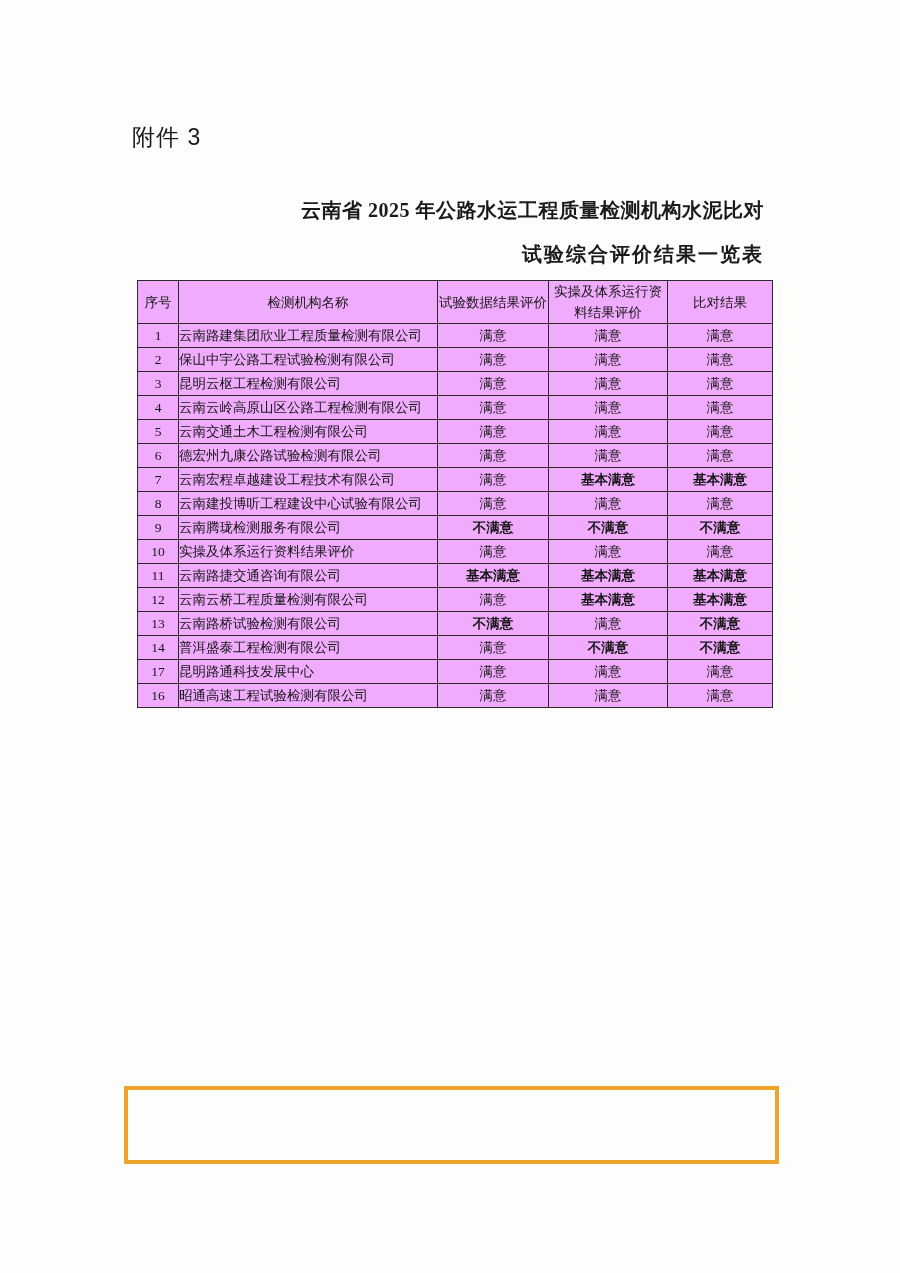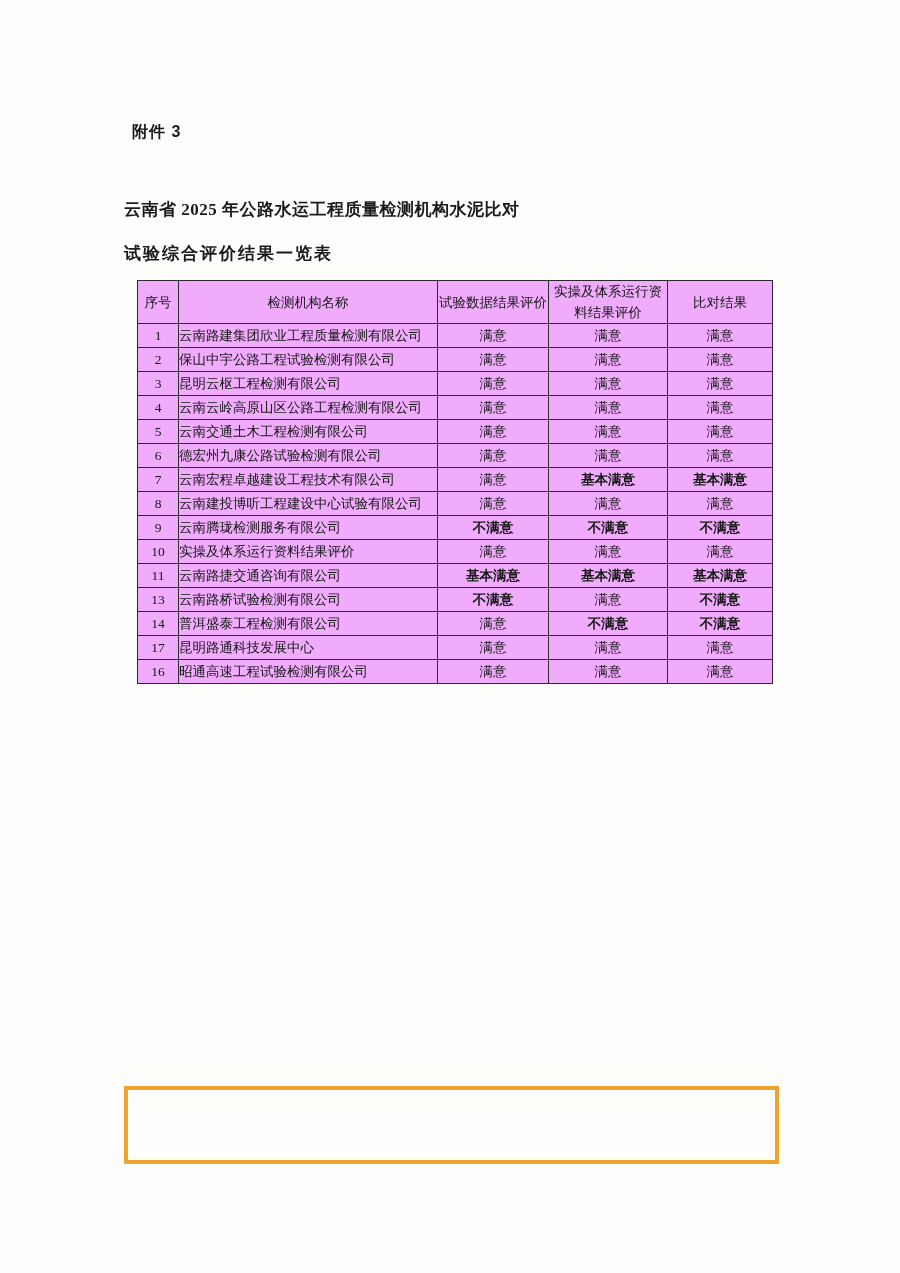--- a/index.html
+++ b/index.html
@@ -17,32 +17,32 @@
   }
   .page {
     position: absolute;
     inset: 0;
     background: #fdfdfb;
   }
   .attachment-label {
     position: absolute;
     left: 132px;
     top: 122px;
-    font-size: 16px;
-    font-weight: bold;
+    font-size: 23px;
+    font-weight: normal;
     letter-spacing: 1px;
     font-family: "Liberation Sans", "DejaVu Sans", sans-serif;
   }
   .doc-title {
     position: absolute;
-    left: 124px;
+    left: 144px;
     top: 188px;
     width: 620px;
-    text-align: left;
-    font-size: 17px;
+    text-align: right;
+    font-size: 20px;
     font-weight: bold;
     line-height: 44px;
     letter-spacing: 0.5px;
   }
   .doc-title .line2 {
     display: block;
     letter-spacing: 2px;
   }
   table.result-table {
     position: absolute;
@@ -214,20 +214,27 @@
           <td class="val">满意</td>
         </tr>
         <tr>
           <td class="idx">11</td>
           <td class="org">云南路捷交通咨询有限公司</td>
           <td class="val bold">基本满意</td>
           <td class="val bold">基本满意</td>
           <td class="val bold">基本满意</td>
         </tr>
         <tr>
+          <td class="idx">12</td>
+          <td class="org">云南云桥工程质量检测有限公司</td>
+          <td class="val">满意</td>
+          <td class="val bold">基本满意</td>
+          <td class="val bold">基本满意</td>
+        </tr>
+        <tr>
           <td class="idx">13</td>
           <td class="org">云南路桥试验检测有限公司</td>
           <td class="val bold">不满意</td>
           <td class="val">满意</td>
           <td class="val bold">不满意</td>
         </tr>
         <tr>
           <td class="idx">14</td>
           <td class="org">普洱盛泰工程检测有限公司</td>
           <td class="val">满意</td>

